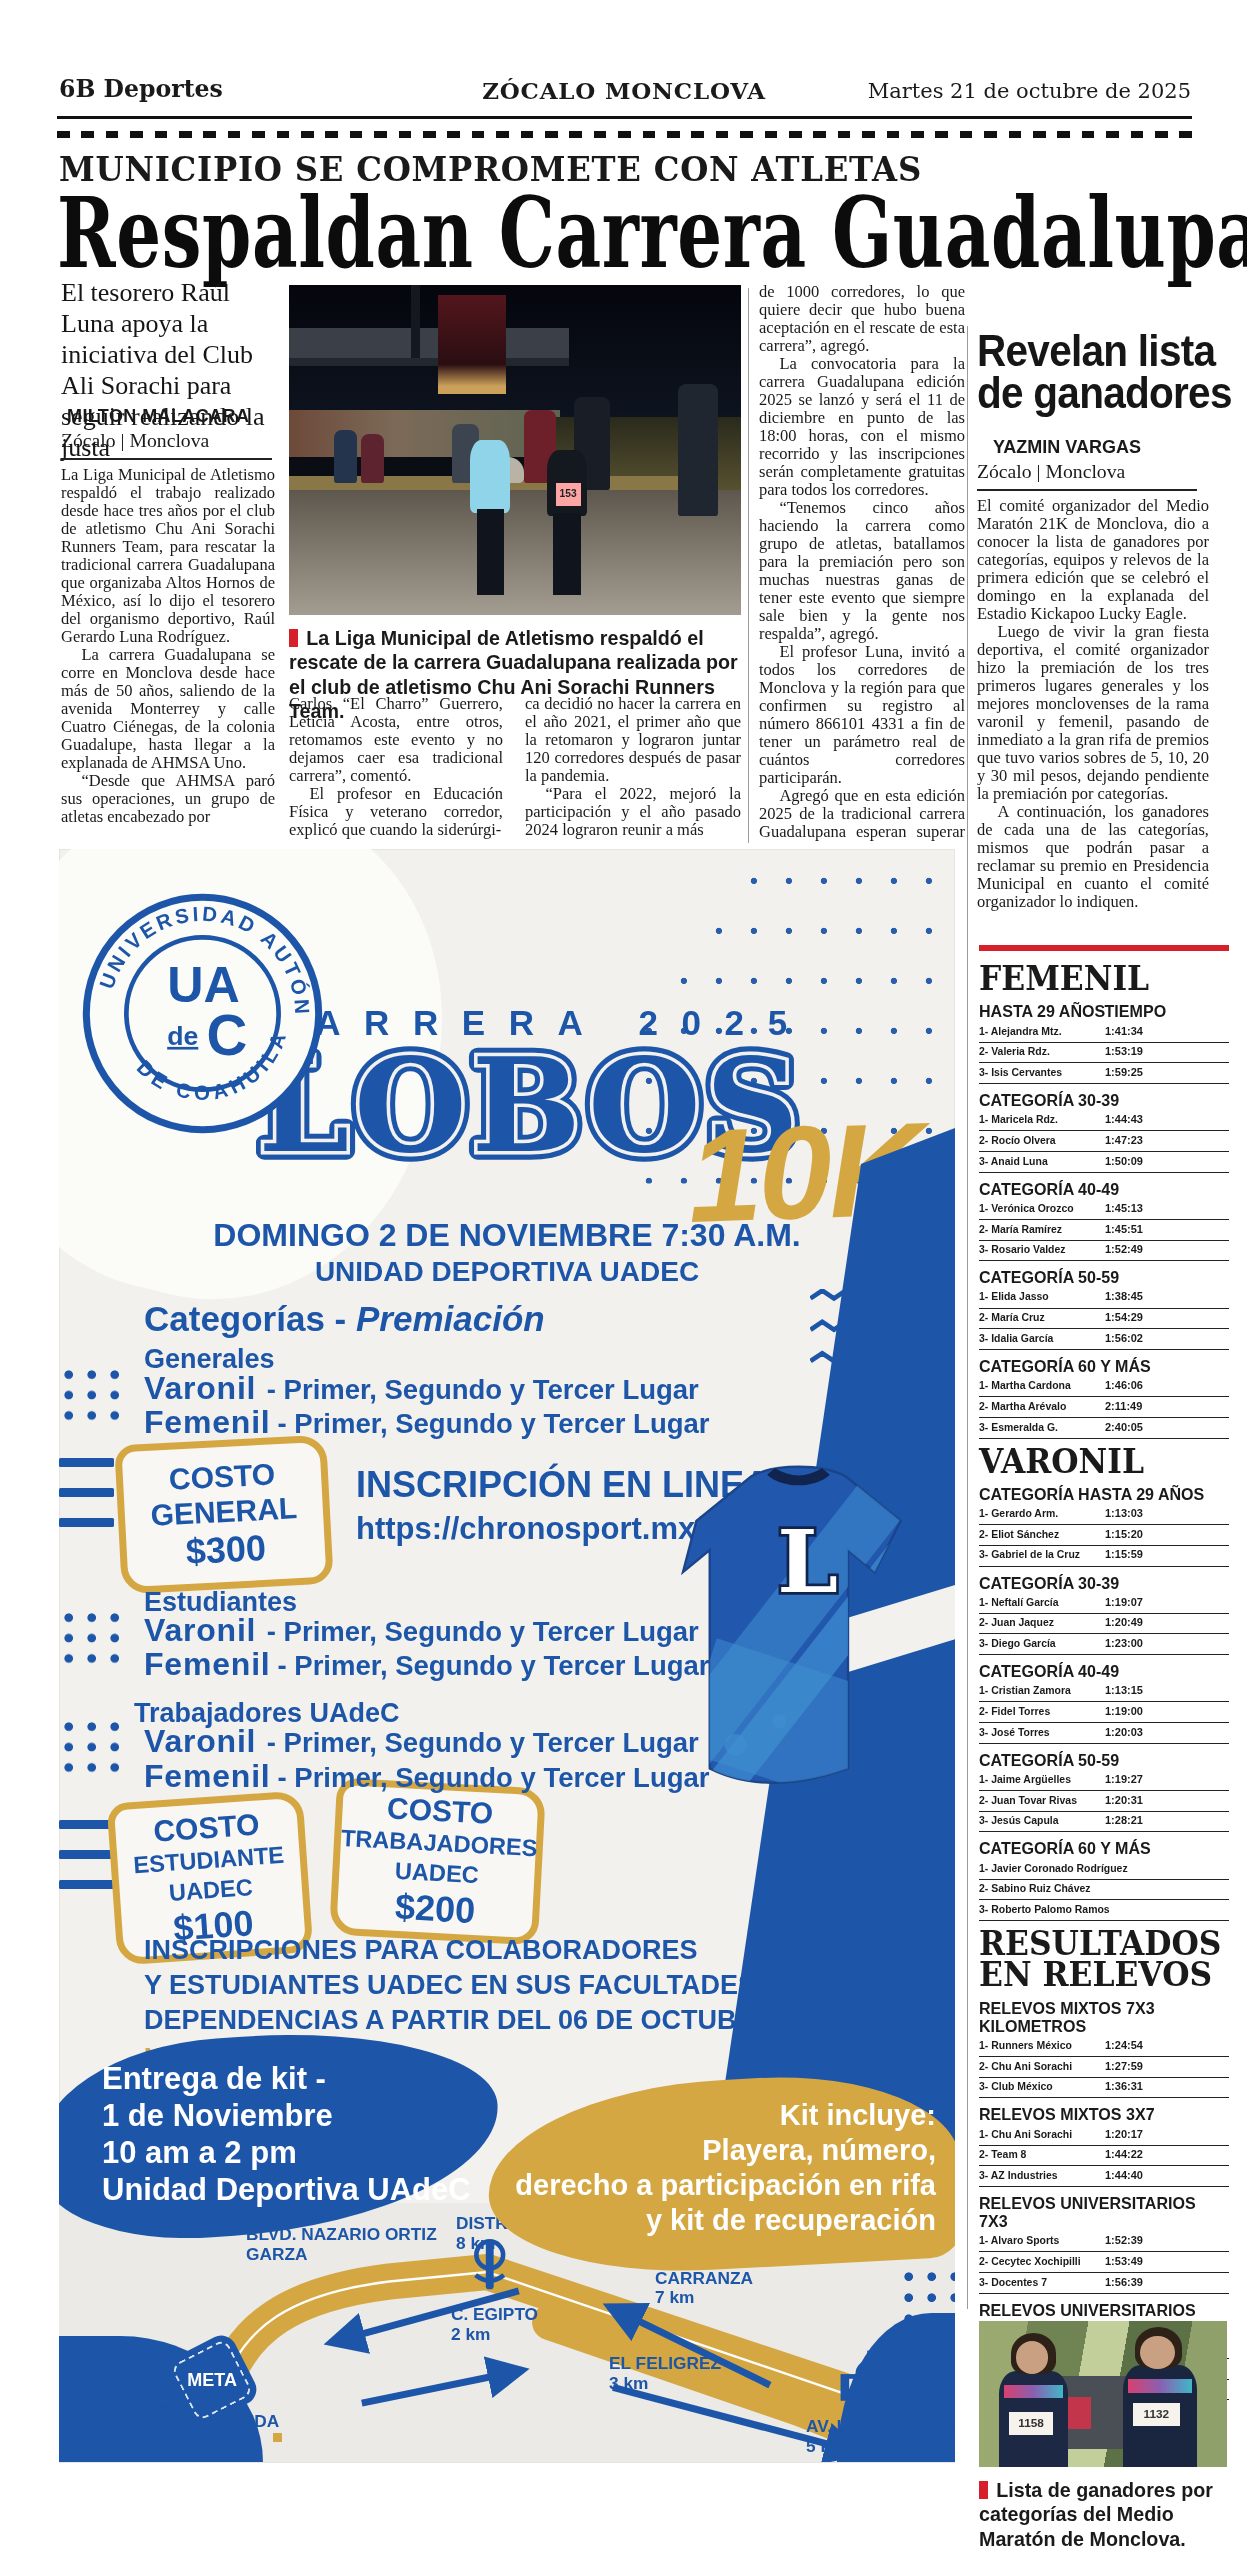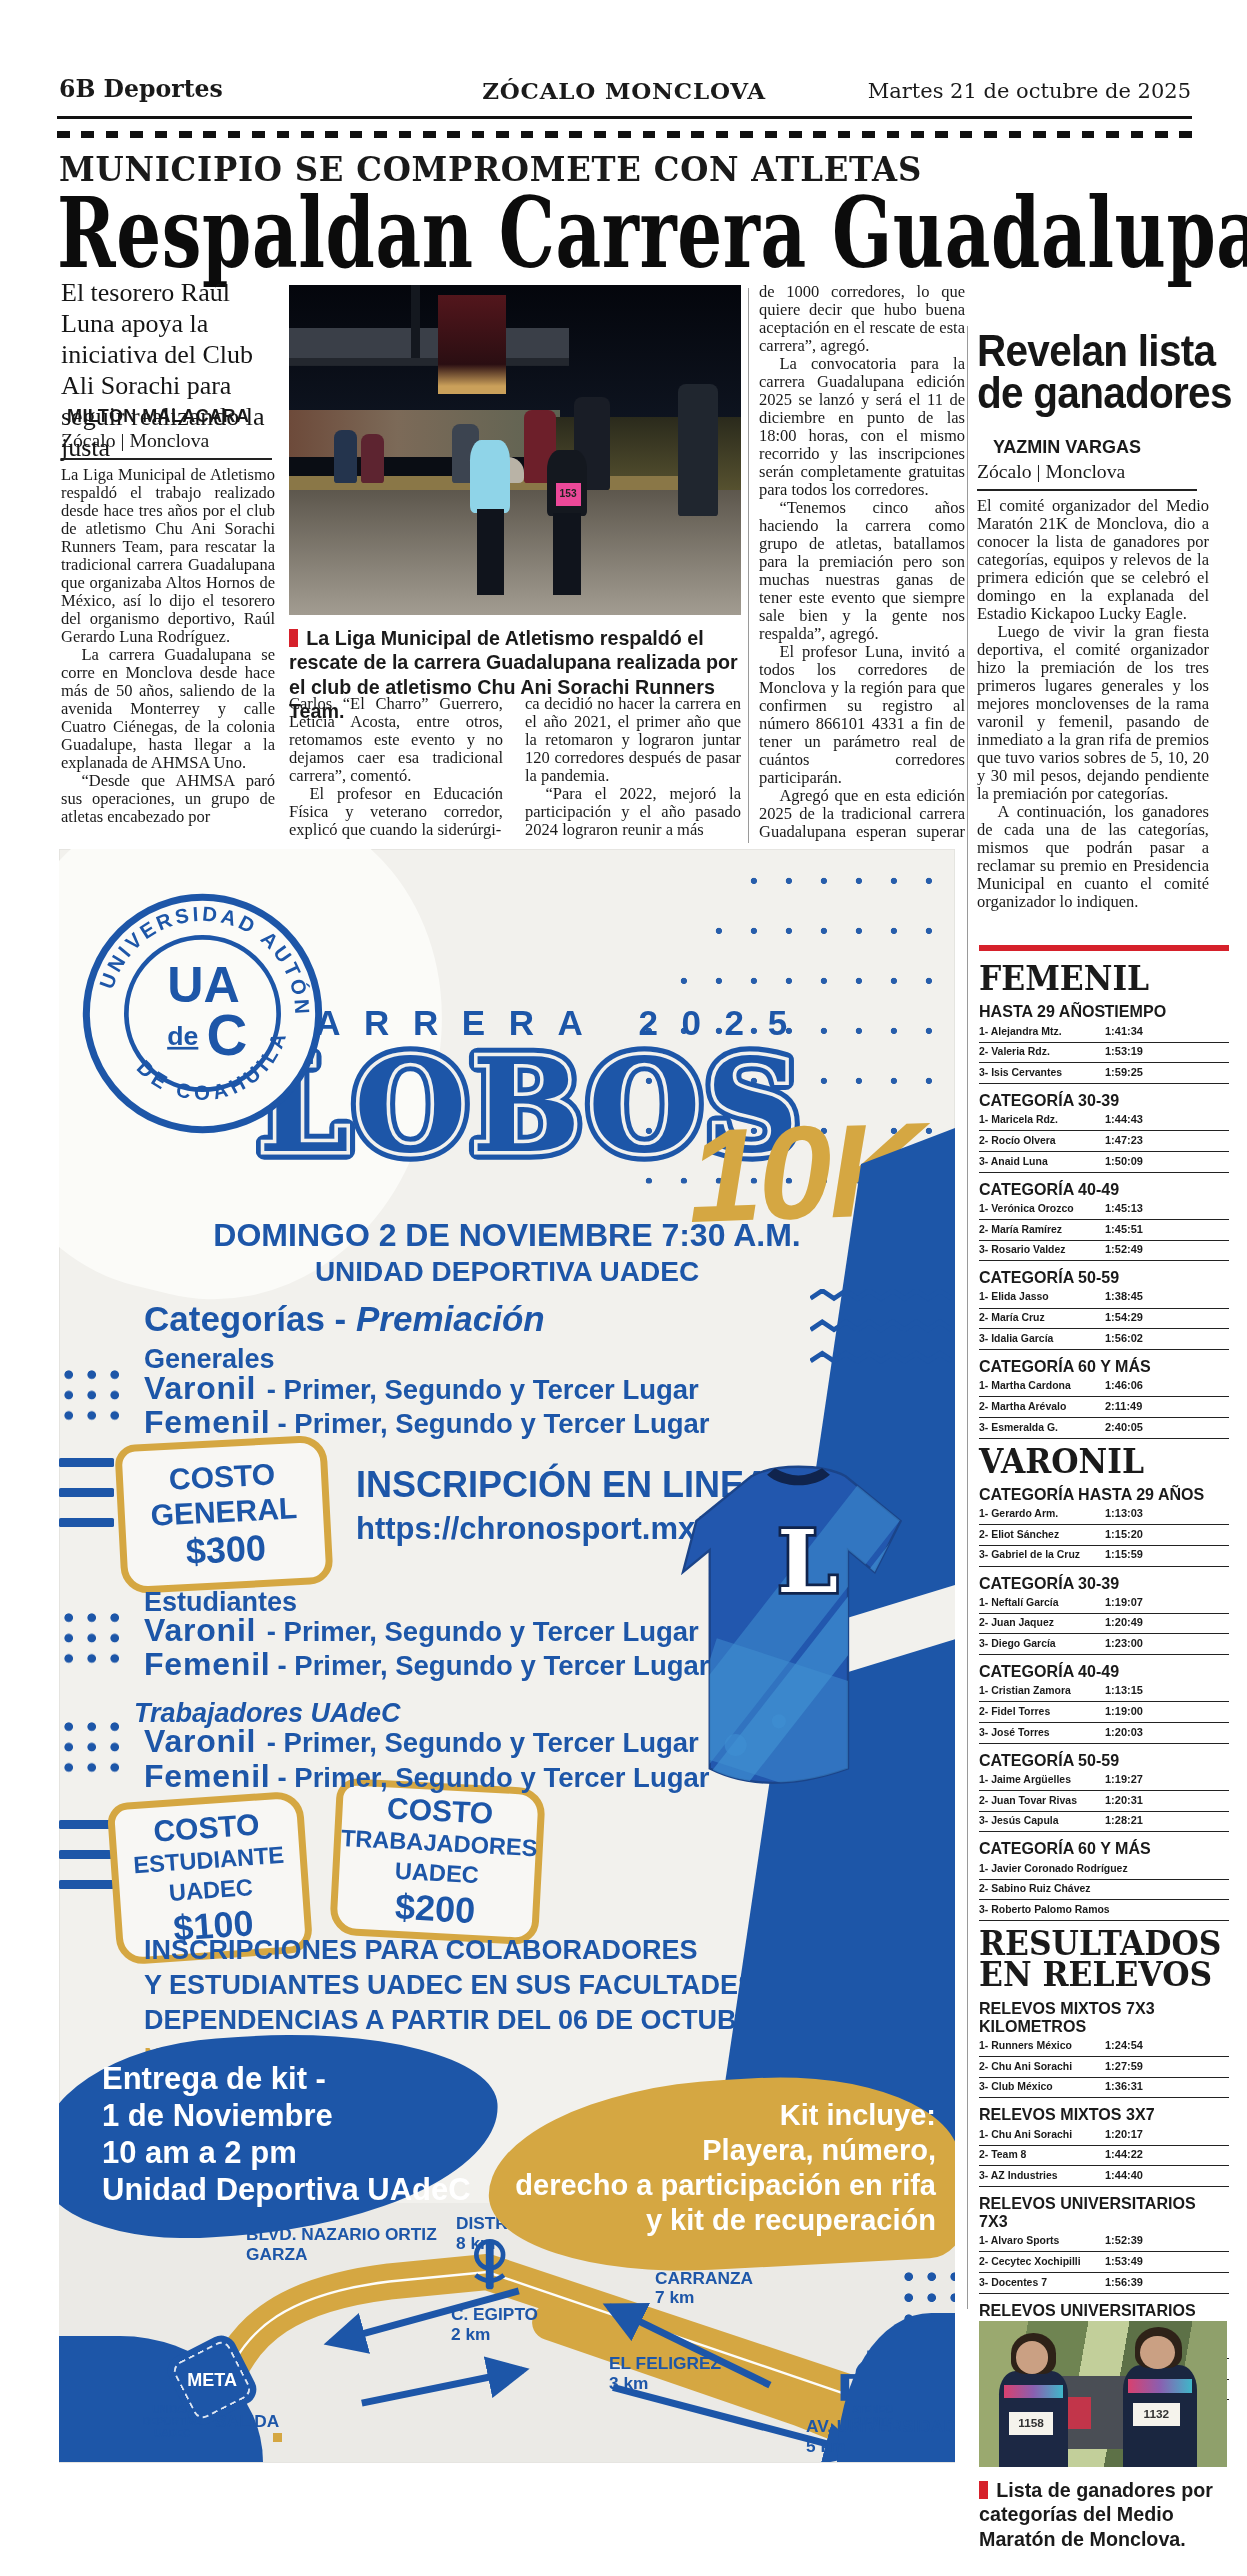--- a/index.html
+++ b/index.html
@@ -53,21 +53,21 @@
   #photo1 .p2{left:16%;top:45%;width:5%;height:15%;background:#5d2430;}
   #photo1 .p3{left:36%;top:42%;width:6%;height:18%;background:#3c4450;}
   #photo1 .p4{left:52%;top:38%;width:7%;height:22%;background:#6d1f2a;}
   #photo1 .p5{left:63%;top:34%;width:8%;height:28%;background:#191d26;}
   #photo1 .p6{left:86%;top:30%;width:9%;height:40%;background:#20262f;}
   #photo1 .dog{left:46%;top:52%;width:6%;height:8%;background:#b9b3a6;border-radius:40% 60% 20% 20%;}
   #photo1 .r1t{left:40%;top:47%;width:9%;height:22%;background:#8fd4e8;border-radius:28% 28% 10% 10%;}
   #photo1 .r1l{left:41.5%;top:68%;width:6%;height:26%;background:#10141c;}
   #photo1 .r2t{left:57%;top:50%;width:9%;height:20%;background:#14181f;border-radius:30% 30% 8% 8%;}
   #photo1 .r2l{left:58.5%;top:69%;width:6%;height:25%;background:#10141c;}
-  #photo1 .bib1{left:59%;top:60%;width:5.5%;height:7%;background:#ec4899;font:bold 10.2px "Liberation Sans",sans-serif;color:#222;text-align:center;line-height:22px;}
+  #photo1 .bib1{left:59%;top:60%;width:5.5%;height:7%;background:#fca5a5;font:bold 10.2px "Liberation Sans",sans-serif;color:#222;text-align:center;line-height:22px;}
   .capline{font-family:"Liberation Sans",sans-serif;font-weight:bold;font-size:19.7px;line-height:24.4px;}
   .redtick{display:inline-block;width:9.4px;height:17.3px;background:#d6212b;margin-right:7.9px;vertical-align:-1.6px;}
   #caption1{left:289px;top:626px;width:454px;}
 
   
   #side-headline{left:977px;top:330px;width:244px;font-family:"Liberation Sans",sans-serif;font-weight:bold;
      font-size:45px;line-height:42px;letter-spacing:-0.8px;transform:scaleX(.9);transform-origin:0 0;white-space:nowrap;color:#161616;}
   #byline-2{left:977px;top:437px;font-weight:bold;font-size:18px;font-family:"Liberation Serif",serif;}
   #agency-2{left:977px;top:460px;font-size:19.7px;}
   #byrule-2{left:977px;top:489px;width:220px;height:1.6px;background:#222;}
@@ -443,21 +443,21 @@
     <div class="dotclu" style="left:4.7px;top:764px;"></div>
     <div class="p-row" style="left:85px;top:763px;z-index:2;">
       <span class="g1">Varonil</span>&nbsp;&nbsp;
       <span class="g2">- Primer, Segundo y Tercer Lugar</span>
     </div>
     <div class="p-row" style="left:85px;top:797px;z-index:2;">
       <span class="g1">Femenil</span>&nbsp;
       <span class="g2">- Primer, Segundo y Tercer Lugar</span>
     </div>
 
-    <div class="p-group-name" style="left:75px;top:849px;z-index:2;font-style:italic;">Trabajadores UAdeC</div>
+    <div class="p-group-name" style="left:75px;top:849px;z-index:2;">Trabajadores UAdeC</div>
     <div class="dotclu" style="left:4.7px;top:873px;"></div>
     <div class="p-row" style="left:85px;top:874px;z-index:2;">
       <span class="g1">Varonil</span>&nbsp;&nbsp;
       <span class="g2">- Primer, Segundo y Tercer Lugar</span>
     </div>
     <div class="p-row" style="left:85px;top:909px;z-index:2;">
       <span class="g1">Femenil</span>&nbsp;
       <span class="g2">- Primer, Segundo y Tercer Lugar</span>
     </div>
 

